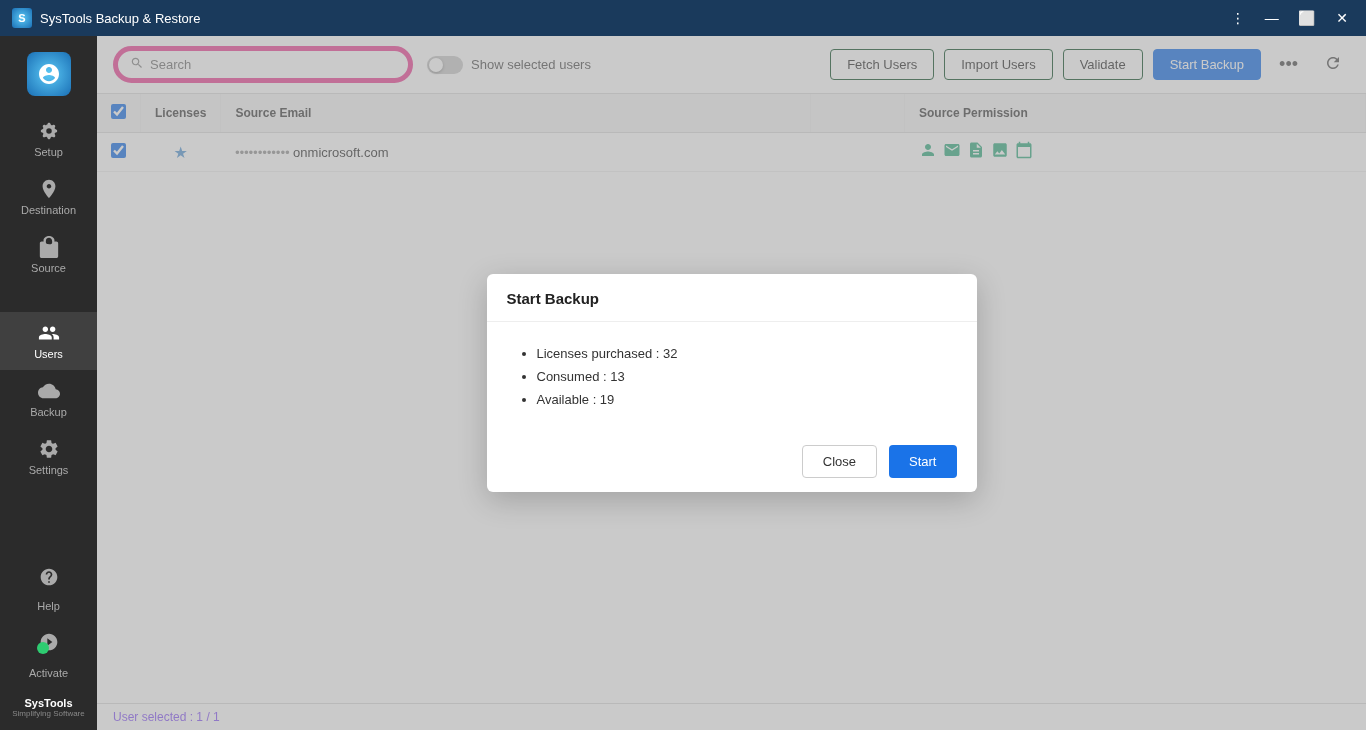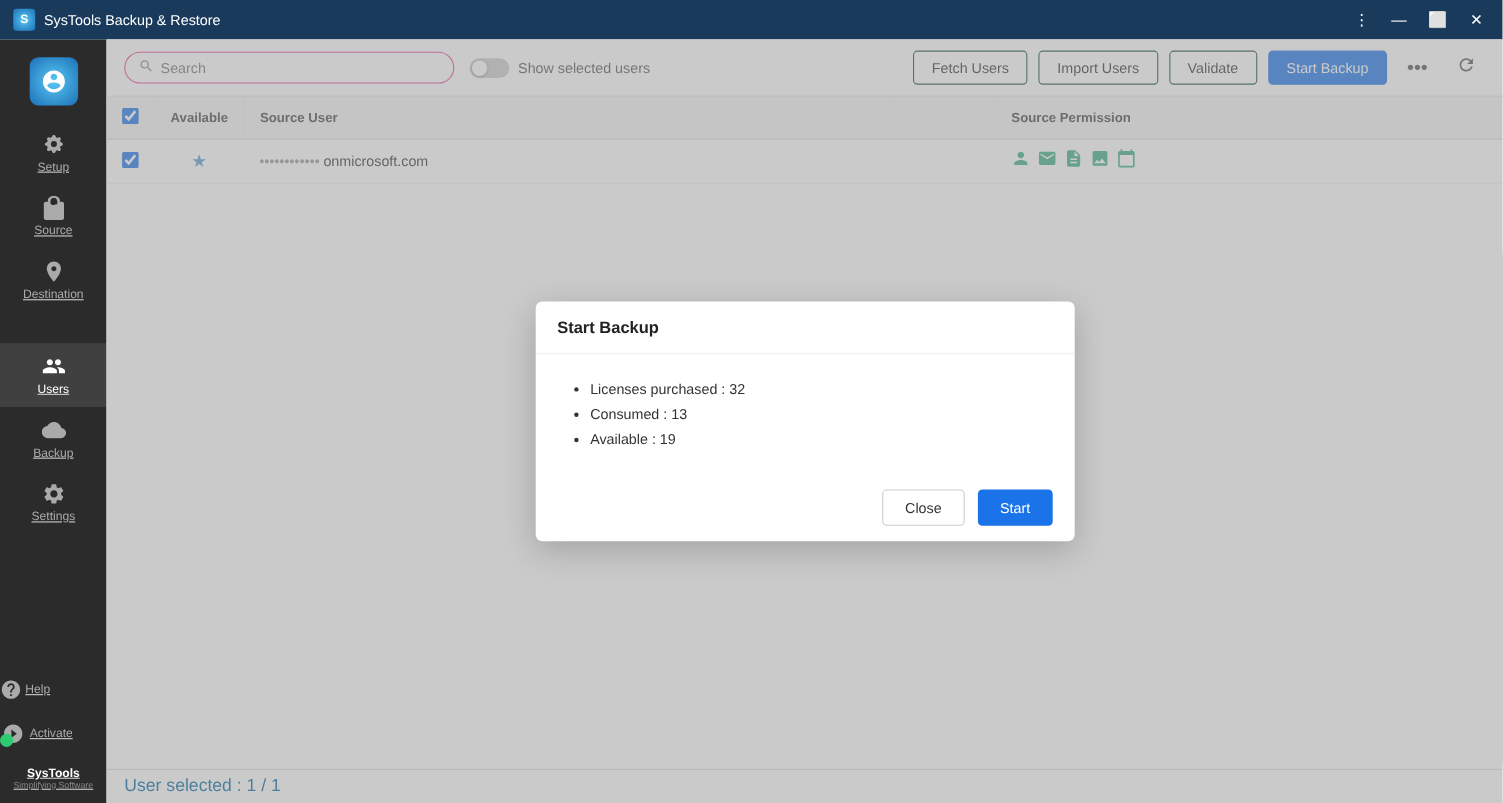--- a/index.html
+++ b/index.html
@@ -25,21 +25,20 @@
 
     
     .sidebar {
       width: 97px;
       background: #2b2b2b;
       display: flex;
       flex-direction: column;
       align-items: center;
       padding-top: 8px;
       color: #ccc;
-      text-decoration: underline;
     }
     .sidebar-item {
       display: flex;
       flex-direction: column;
       align-items: center;
       padding: 10px 0;
       width: 100%;
       cursor: pointer;
       color: #aaa;
       font-size: 11px;
@@ -51,28 +50,28 @@
     .sidebar-bottom {
       display: flex;
       flex-direction: column;
       align-items: center;
       width: 100%;
       padding-bottom: 8px;
       gap: 2px;
     }
     .sidebar-bottom-item {
       display: flex;
-      flex-direction: row;
+      flex-direction: column;
       align-items: center;
       padding: 8px 0;
       width: 100%;
       cursor: pointer;
       color: #aaa;
       font-size: 11px;
-      gap: 3px;
+      gap: 13px;
     }
     .sidebar-bottom-item svg { width: 20px; height: 20px; fill: currentColor; }
     .activate-dot {
       width: 14px; height: 14px;
       background: #2ecc71;
       border-radius: 50%;
       display: inline-block;
     }
 
     
@@ -89,21 +88,21 @@
       background: white;
       padding: 10px 16px;
       display: flex;
       align-items: center;
       gap: 10px;
       border-bottom: 1px solid #ddd;
     }
     .search-box {
       display: flex;
       align-items: center;
-      border: 1px solid #ec4899;
+      border: 5px solid #ec4899;
       border-radius: 20px;
       padding: 5px 12px;
       width: 300px;
       background: white;
       gap: 6px;
     }
     .search-box input {
       border: none;
       outline: none;
       font-size: 13px;
@@ -187,22 +186,22 @@
     input[type="checkbox"] { width: 15px; height: 15px; cursor: pointer; accent-color: #1a73e8; }
     .star-icon { color: #5b9bd5; font-size: 16px; cursor: pointer; }
     .email-blurred { color: #999; font-style: italic; }
     .source-permissions { display: flex; gap: 6px; color: #2ecc71; font-size: 16px; }
     .perm-icon { color: #3aaf85; }
 
     
     .status-bar {
       background: white;
       padding: 6px 16px;
-      font-size: 16px;
-      color: #0369a1;
+      font-size: 12px;
+      color: #8b5cf6;
       border-top: 1px solid #ddd;
     }
 
     
     .modal-overlay {
       position: absolute;
       top: 0; left: 0; right: 0; bottom: 0;
       background: rgba(150,150,150,0.5);
       display: flex;
       align-items: center;
@@ -306,30 +305,30 @@
 
     <div class="sidebar-item">
       <svg viewBox="0 0 24 24">
           <path d="M10.325 4.317c.426-1.756 2.924-1.756 3.35 0a1.724 1.724 0 002.573 1.066c1.543-.94 3.31.826 2.37 2.37a1.724 1.724 0 001.065 2.572c1.756.426 1.756 2.924 0 3.35a1.724 1.724 0 00-1.066 2.573c.94 1.543-.826 3.31-2.37 2.37a1.724 1.724 0 00-2.572 1.065c-.426 1.756-2.924 1.756-3.35 0a1.724 1.724 0 00-2.573-1.066c-1.543.94-3.31-.826-2.37-2.37a1.724 1.724 0 00-1.065-2.572c-1.756-.426-1.756-2.924 0-3.35a1.724 1.724 0 001.066-2.573c-.94-1.543.826-3.31 2.37-2.37.996.608 2.296.07 2.572-1.065zM12 15a3 3 0 100-6 3 3 0 000 6z"></path>
         </svg>
       <span>Setup</span>
     </div>
 
     <div class="sidebar-item">
       <svg viewBox="0 0 24 24">
+          <path d="M12 2C8.13 2 5 5.13 5 9c0 5.25 7 13 7 13s7-7.75 7-13c0-3.87-3.13-7-7-7zm0 9.5c-1.38 0-2.5-1.12-2.5-2.5s1.12-2.5 2.5-2.5 2.5 1.12 2.5 2.5-1.12 2.5-2.5 2.5z"></path>
+        </svg>
+      <span>Destination</span>
+    </div>
+
+    <div class="sidebar-item">
+      <svg viewBox="0 0 24 24">
           <path d="M20 6h-2.18c.07-.44.18-.88.18-1.33C18 2.54 15.46 0 12 0 8.54 0 6 2.54 6 4.67c0 .45.11.89.18 1.33H4c-1.1 0-2 .9-2 2v14c0 1.1.9 2 2 2h16c1.1 0 2-.9 2-2V8c0-1.1-.9-2-2-2zm-8-4c1.84 0 3.42 1.58 3.42 3.67S15.84 9 12 9s-3.42-1.58-3.42-3.67C8.58 3.24 10.16 2 12 2z"></path>
         </svg>
       <span>Source</span>
-    </div>
-
-    <div class="sidebar-item">
-      <svg viewBox="0 0 24 24">
-          <path d="M12 2C8.13 2 5 5.13 5 9c0 5.25 7 13 7 13s7-7.75 7-13c0-3.87-3.13-7-7-7zm0 9.5c-1.38 0-2.5-1.12-2.5-2.5s1.12-2.5 2.5-2.5 2.5 1.12 2.5 2.5-1.12 2.5-2.5 2.5z"></path>
-        </svg>
-      <span>Destination</span>
     </div>
 
     <div class="sidebar-item active">
       <svg viewBox="0 0 24 24">
           <path d="M16 11c1.66 0 2.99-1.34 2.99-3S17.66 5 16 5c-1.66 0-3 1.34-3 3s1.34 3 3 3zm-8 0c1.66 0 2.99-1.34 2.99-3S9.66 5 8 5C6.34 5 5 6.34 5 8s1.34 3 3 3zm0 2c-2.33 0-7 1.17-7 3.5V19h14v-2.5c0-2.33-4.67-3.5-7-3.5zm8 0c-.29 0-.62.02-.97.05 1.16.84 1.97 1.97 1.97 3.45V19h6v-2.5c0-2.33-4.67-3.5-7-3.5z"></path>
         </svg>
       <span>Users</span>
     </div>
 
     <div class="sidebar-item">
@@ -408,22 +407,22 @@
       </button>
     </div>
 
     <div class="table-container">
       <table class="data-table">
         <thead>
           <tr>
             <th class="checkbox-cell">
               <input type="checkbox" checked="" style="">
             </th>
-            <th>Available</th>
-            <th>Source User</th>
+            <th>Licenses</th>
+            <th>Source Email</th>
             <th colspan="6"></th>
             <th>Source Permission</th>
           </tr>
         </thead>
         <tbody>
           <tr>
             <td class="checkbox-cell">
               <input type="checkbox" checked="" style="">
             </td>
             <td class="priority-cell">

